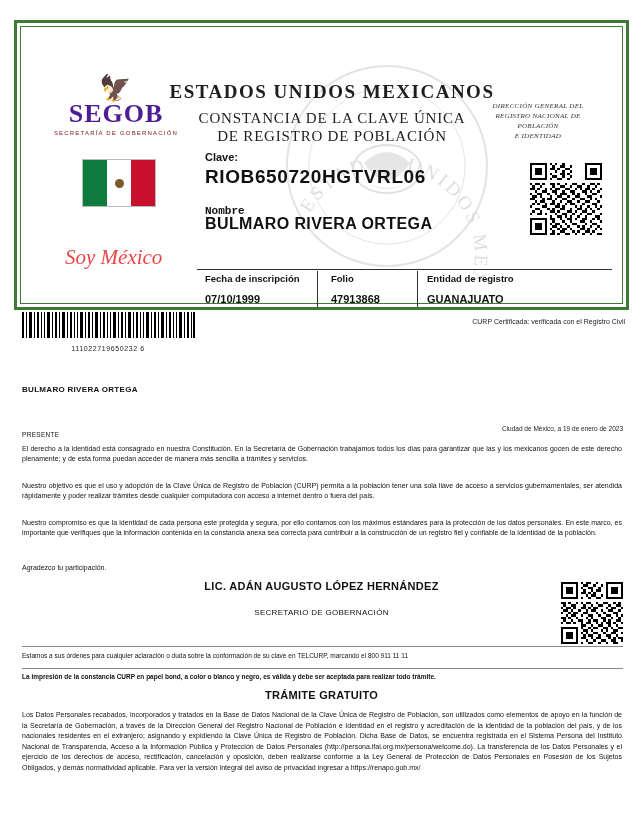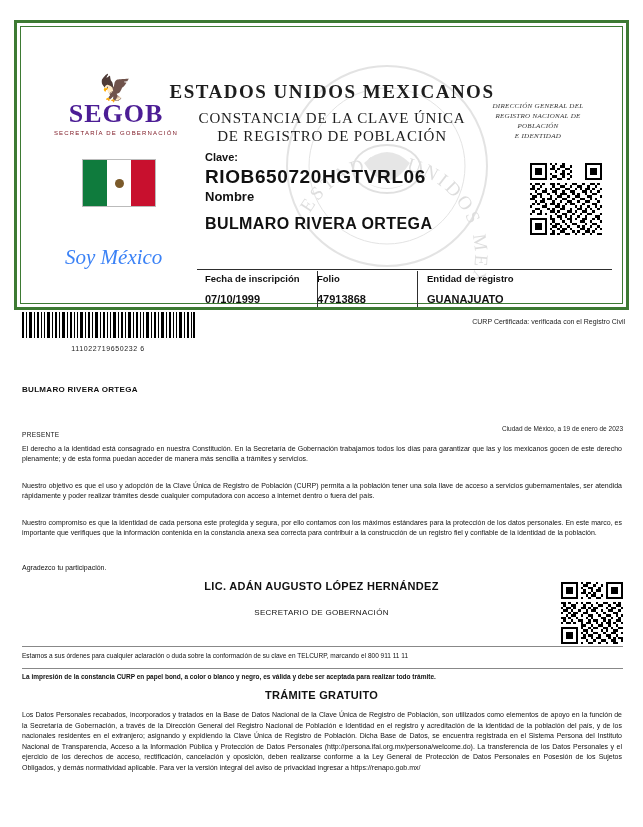--- a/index.html
+++ b/index.html
@@ -95,21 +95,21 @@
     border-radius: 50%;
     background: #7b5a2a;
   }
 
   .soy-mexico {
     position: absolute;
     left: 48px;
     top: 222px;
     font-family: "Liberation Serif", serif;
     font-size: 21px;
-    color: #3b82f6;
+    color: #ef4444;
     font-style: italic;
   }
 
   .card-titles {
     position: absolute;
     left: 150px;
     top: 58px;
     width: 330px;
     text-align: center;
     font-family: "Liberation Serif", serif;
@@ -156,23 +156,24 @@
     position: absolute;
     left: 188px;
     top: 143px;
     font-size: 19px;
     font-weight: bold;
     letter-spacing: 0.6px;
   }
   .field-nombre-label {
     position: absolute;
     left: 188px;
-    top: 166px;
-    font-size: 13px;
-    font-weight: bold;
+    top: 182px;
+    font-size: 11px;
+    font-weight: bold;
+    font-family: Liberation Mono, monospace;
   }
   .field-nombre-value {
     position: absolute;
     left: 188px;
     top: 192px;
     font-size: 16px;
     font-weight: bold;
     letter-spacing: 0.4px;
   }
 
@@ -613,21 +614,21 @@
   </div>
 
   <div class="bottom-rule"></div>
   <div class="sep-v" style="left:300px"></div>
   <div class="sep-v" style="left:400px"></div>
 
   <div class="meta" style="left:188px">
     <span>Fecha de inscripción</span>
     <span class="val">07/10/1999</span>
   </div>
-  <div class="meta" style="left:300px">
+  <div class="meta" style="left:314px">
     <span>Folio</span>
     <span class="val">47913868</span>
   </div>
   <div class="meta" style="left:410px">
     <span>Entidad de registro</span>
     <span class="val">GUANAJUATO</span>
   </div>
 </div>
 
 <div class="barcode-wrap">

